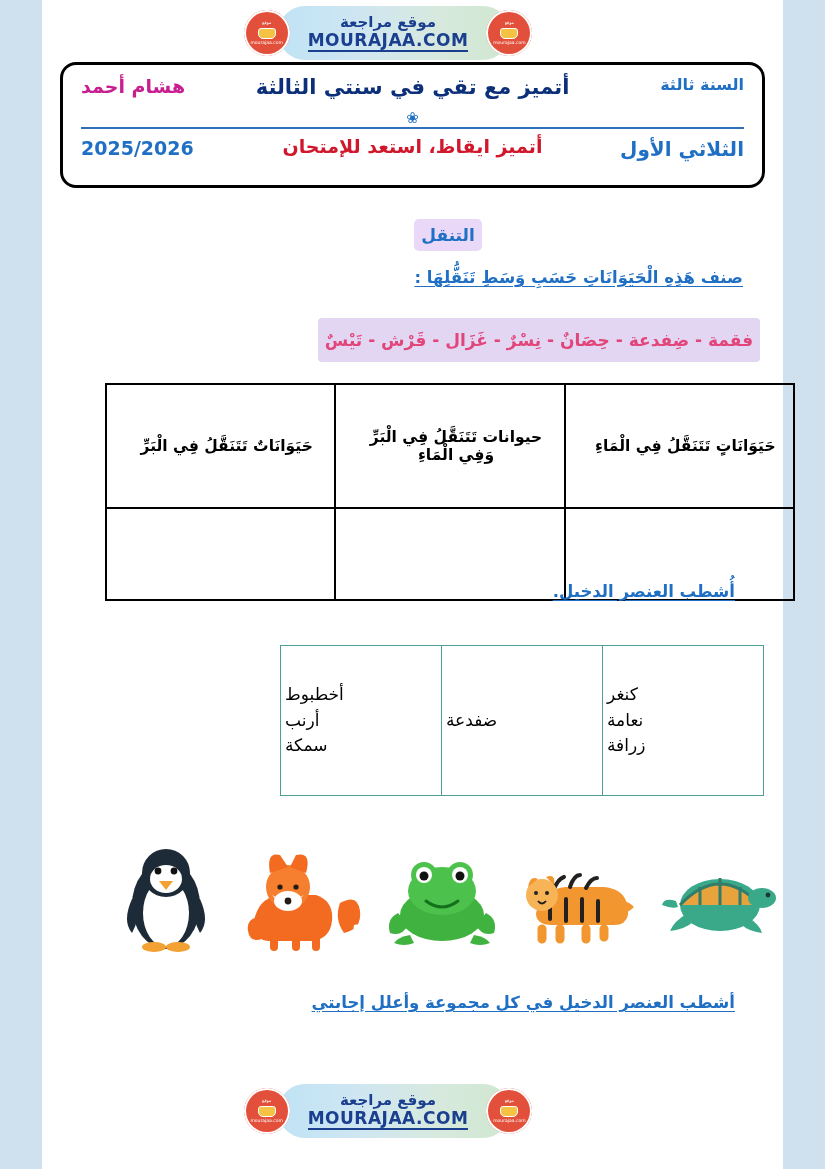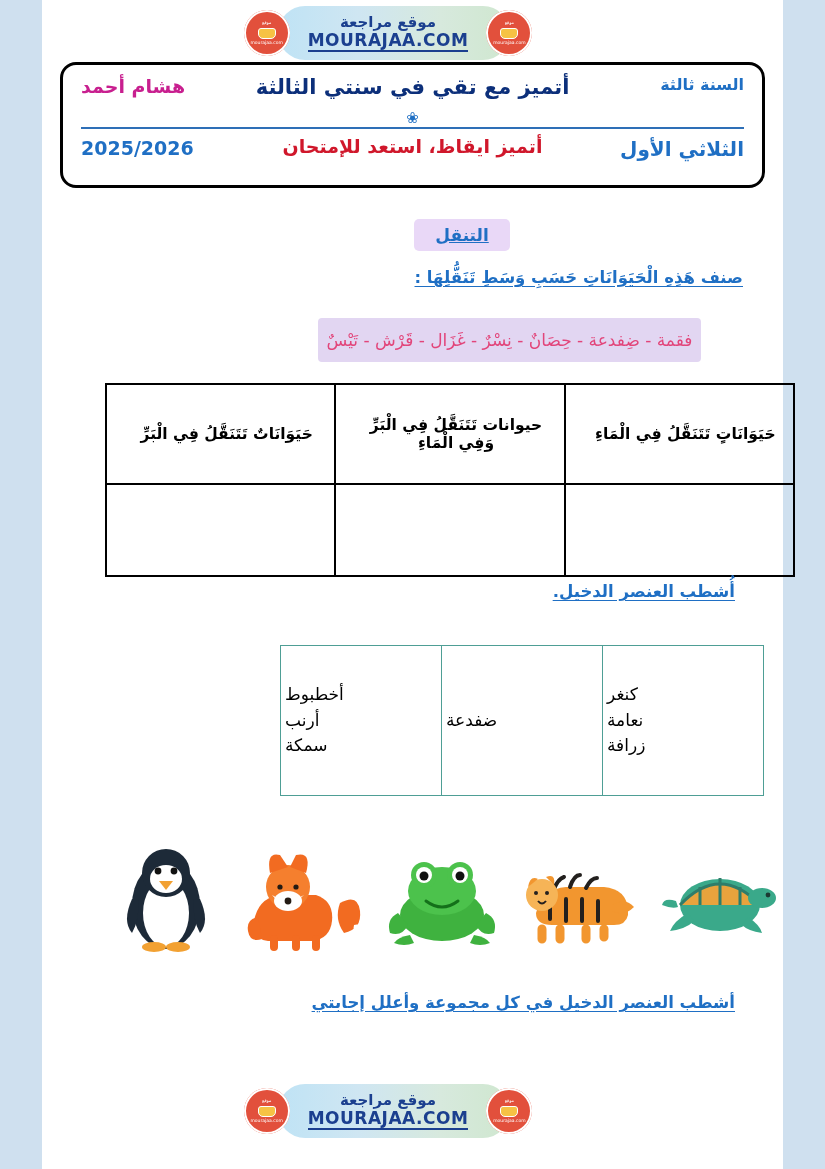--- a/index.html
+++ b/index.html
@@ -142,31 +142,30 @@
   .hdr-date {
     left: 18px; top: 72px;
     font-size: 19px; font-weight: bold; color: #1f6fc4;
   }
 
   
   .chip {
     position: absolute;
     left: 372px;
     top: 219px;
-    width: 96px;
+    width: 68px;
     height: 32px;
     background: #e9d8f7;
     border-radius: 5px;
     display: flex;
     align-items: center;
     justify-content: center;
     font-size: 17px;
     font-weight: bold;
     color: #1f6fc4;
-    text-decoration: underline;
   }
 
   
   .instr {
     position: absolute;
     color: #1f6fc4;
     font-size: 16.5px;
     font-weight: bold;
     text-decoration: underline;
     text-underline-offset: 3px;
@@ -177,30 +176,30 @@
   .instr-1 { right: 40px; top: 268px; }
   .instr-2 { right: 48px; top: 582px; }
   .instr-3 { right: 48px; top: 810px; }
   .instr-4 { right: 48px; top: 993px; }
 
   
   .wordbank {
     position: absolute;
     left: 276px;
     top: 318px;
-    width: 383px;
+    width: 442px;
     height: 44px;
     background: #e2d6f2;
     border-radius: 4px;
     display: flex;
     align-items: center;
     justify-content: center;
     color: #e2457a;
     font-size: 17px;
-    font-weight: normal;
+    font-weight: bold;
     white-space: nowrap;
   }
 
   
   .tbl1 {
     position: absolute;
     left: 63px;
     top: 383px;
     width: 690px;
     border-collapse: collapse;
@@ -208,21 +207,21 @@
   }
   .tbl1 td {
     border: 2px solid #000;
     text-align: center;
     vertical-align: middle;
     font-size: 15.5px;
     font-weight: bold;
     color: #000;
     padding: 6px 4px;
   }
-  .tbl1 tr.head td { height: 100px; padding-left: 16px; }
+  .tbl1 tr.head td { height: 124px; padding-left: 16px; }
   .tbl1 tr.body td { height: 92px; }
 
   
   .tbl2 {
     position: absolute;
     left: 238px;
     top: 645px;
     width: 484px;
     border-collapse: collapse;
     table-layout: fixed;

